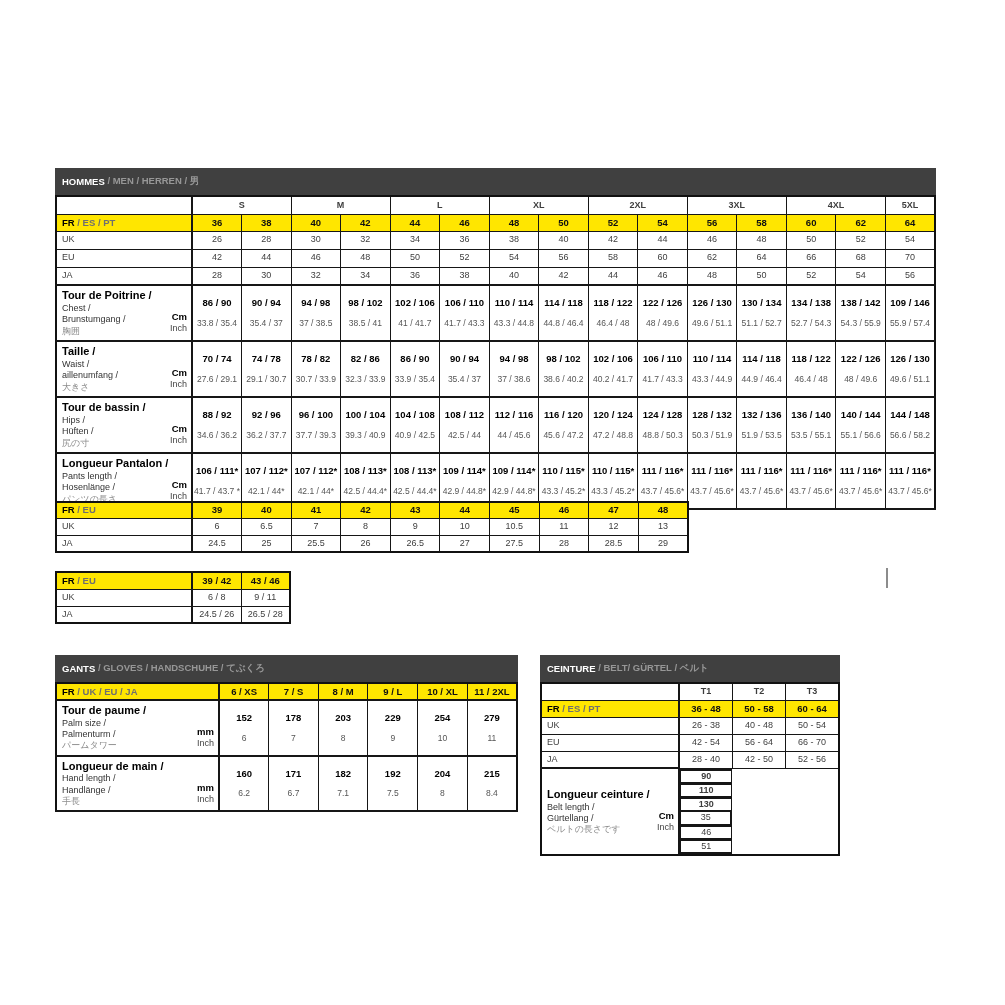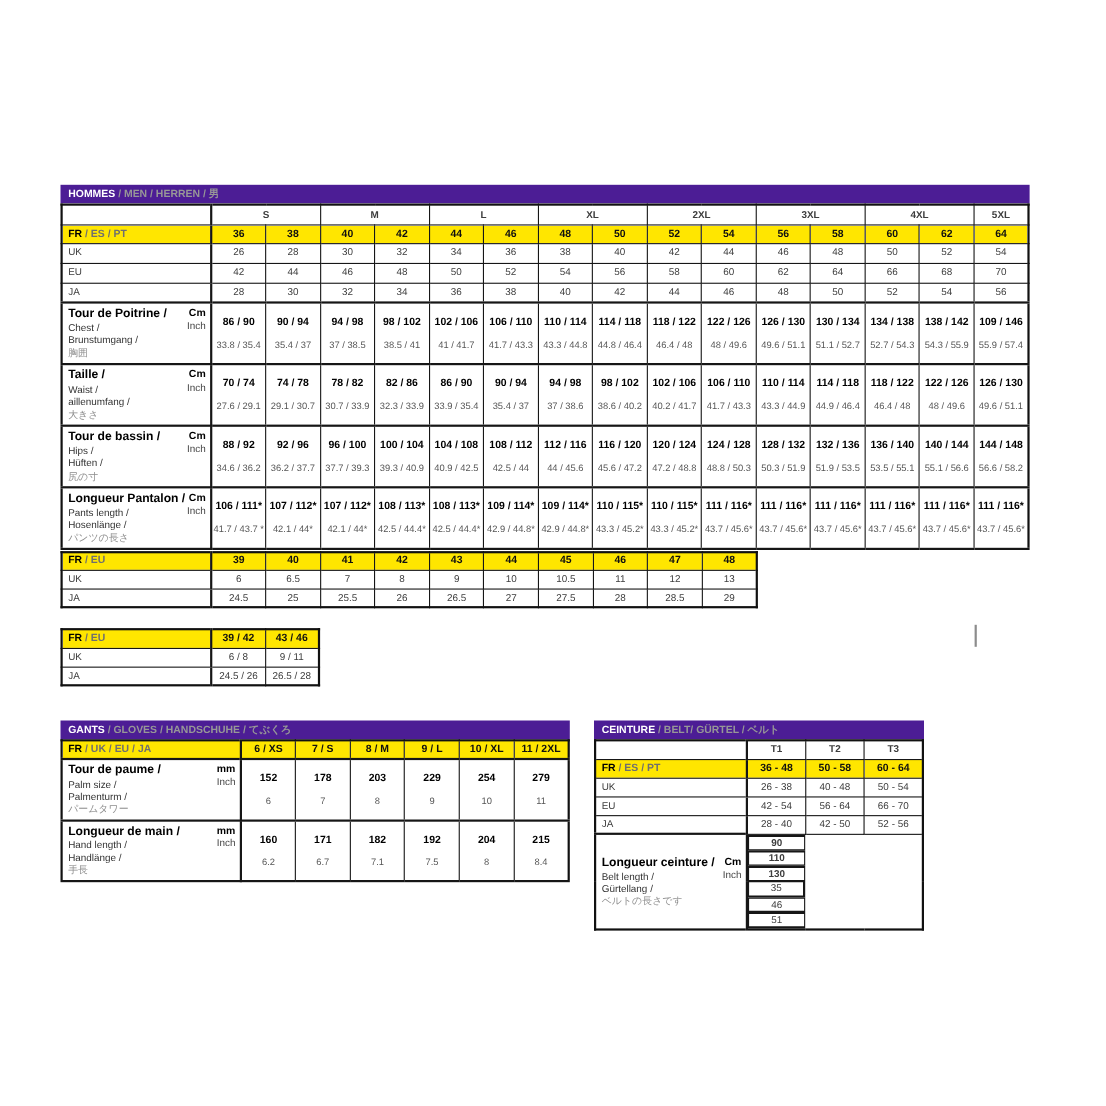--- a/index.html
+++ b/index.html
@@ -5,21 +5,21 @@
   html,body{margin:0;padding:0;background:#fff;}
   .page{position:relative;width:1005px;height:1005px;background:#fff;
         font-family:"Liberation Sans",sans-serif;-webkit-font-smoothing:antialiased;}
   .tbl{position:absolute;}
   #tbl-hommes{left:55px;top:168px;width:881px;}
   #tbl-shoes {left:55px;top:501px;width:634px;}
   #tbl-socks {left:55px;top:571px;width:336px;}
   #tbl-gloves{left:55px;top:655px;width:463px;}
   #tbl-belt  {left:540px;top:655px;width:300px;}
 
-  .titlebar{background:#4c1d95;color:#fff;height:17px;display:flex;align-items:center;
+  .titlebar{background:#404040;color:#fff;height:27px;display:flex;align-items:center;
             padding:0 0 0 7px;font-size:9.5px;font-weight:bold;white-space:pre;}
   .t-strong{color:#ffffff;}
   .t-rest{color:#979797;font-weight:bold;}
 
   table.grid{border-collapse:collapse;table-layout:fixed;width:100%;background:#fff;}
   #tbl-socks table.grid{width:236px;}
   table.grid td{border:1px solid #161616;padding:0;text-align:center;vertical-align:middle;
                 font-size:9px;color:#3d3d3d;overflow:hidden;line-height:1.25;}
   table.grid{border:2px solid #111;}
   table.grid td:first-child{border-right-width:2px;}
@@ -48,21 +48,21 @@
   tr.split-top td{border-top-width:2px;}
   tr.split-bot td{border-bottom-width:2px;}
 
   .mlwrap{display:flex;justify-content:space-between;align-items:stretch;height:100%;
           box-sizing:border-box;padding:3px 4px 3px 5px;}
   .mlines{text-align:left;}
   .mlines div{white-space:nowrap;}
   .ml-0{font-weight:bold;color:#000;font-size:11px;}
   .ml-1,.ml-2{color:#333;font-size:9px;}
   .ml-3{color:#8d8d8d;font-size:9px;}
-  .munits{display:flex;flex-direction:column;justify-content:flex-start;text-align:right;}
+  .munits{display:flex;flex-direction:column;justify-content:center;text-align:right;margin-top:20px;}
   .unit-top{font-weight:bold;color:#000;font-size:9.5px;}
   .unit-bot{color:#444;font-size:9px;}
 
   .block-cell .stack{display:flex;flex-direction:column;justify-content:center;gap:9px;height:100%;}
   .val-top{font-weight:bold;color:#000;font-size:9.5px;white-space:nowrap;}
   .val-bot{color:#555;font-size:8.5px;white-space:nowrap;}
   .split-top .val-top,.split-bot .val-bot{display:block;}
 
   .artifact{position:absolute;left:886px;top:568px;width:2px;height:20px;background:#8c8c8c;}
 </style>

